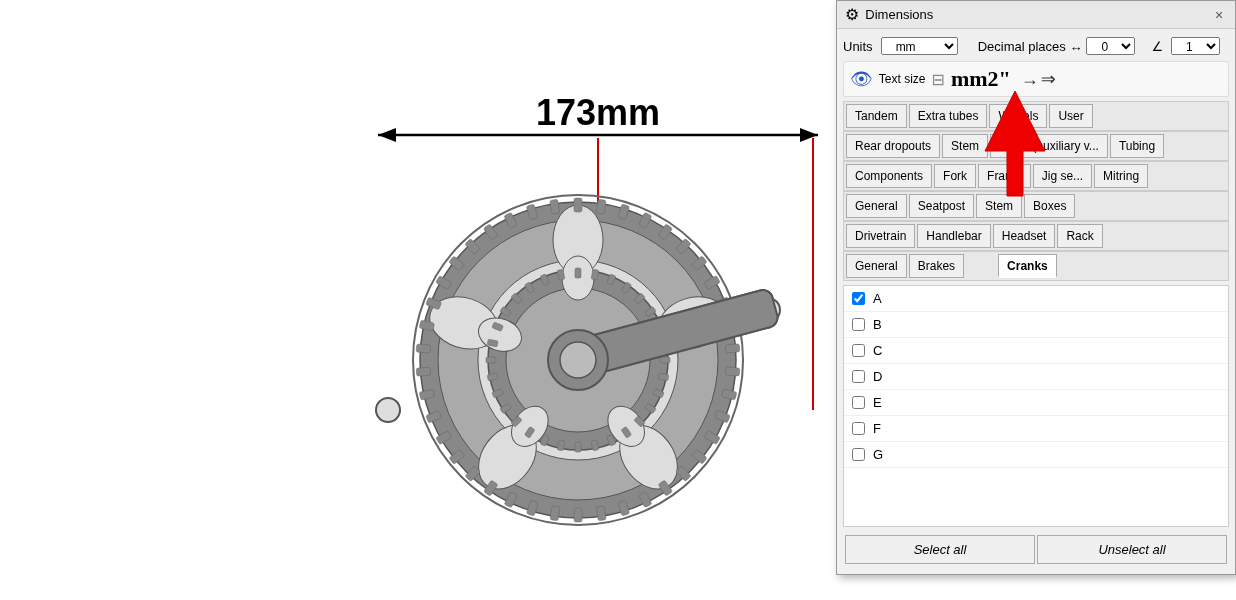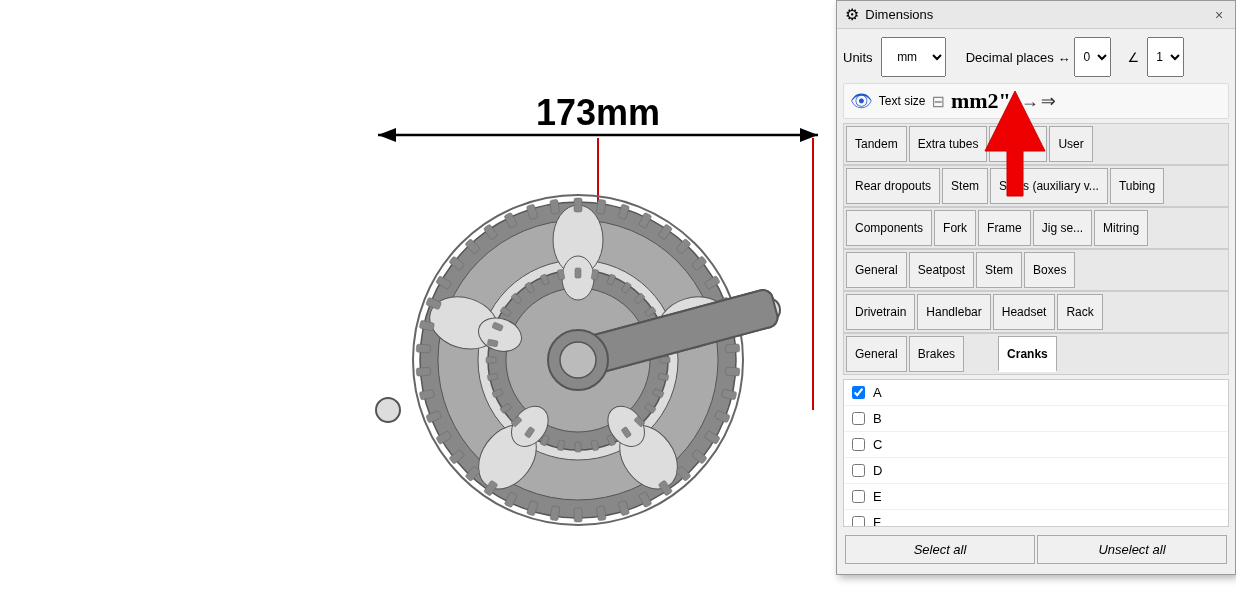--- a/index.html
+++ b/index.html
@@ -90,23 +90,22 @@
       gap: 8px;
       padding: 2px 0;
     }
 
     .row-units label {
       font-size: 13px;
     }
 
     .row-units select {
       font-size: 12px;
-      padding: 1px 4px;
-      height: 40px;
-      text-align: center;
+      padding: 1px 10px;
+      height: 18px;
     }
 
     .decimal-places {
       display: flex;
       align-items: center;
       gap: 4px;
       margin-left: 12px;
     }
 
     .angle-label {
@@ -171,21 +170,21 @@
       border: 1px solid #ccc;
     }
 
     .tab-btn {
       padding: 3px 8px;
       font-size: 12px;
       background: #f0f0f0;
       border: 1px solid #aaa;
       cursor: pointer;
       white-space: nowrap;
-      height: 36px;
+      height: 24px;
       display: flex;
       align-items: center;
     }
 
     .tab-btn.active {
       background: #ffffff;
       font-weight: bold;
       border-bottom: 2px solid #ffffff;
       margin-left: 32px;
     }

